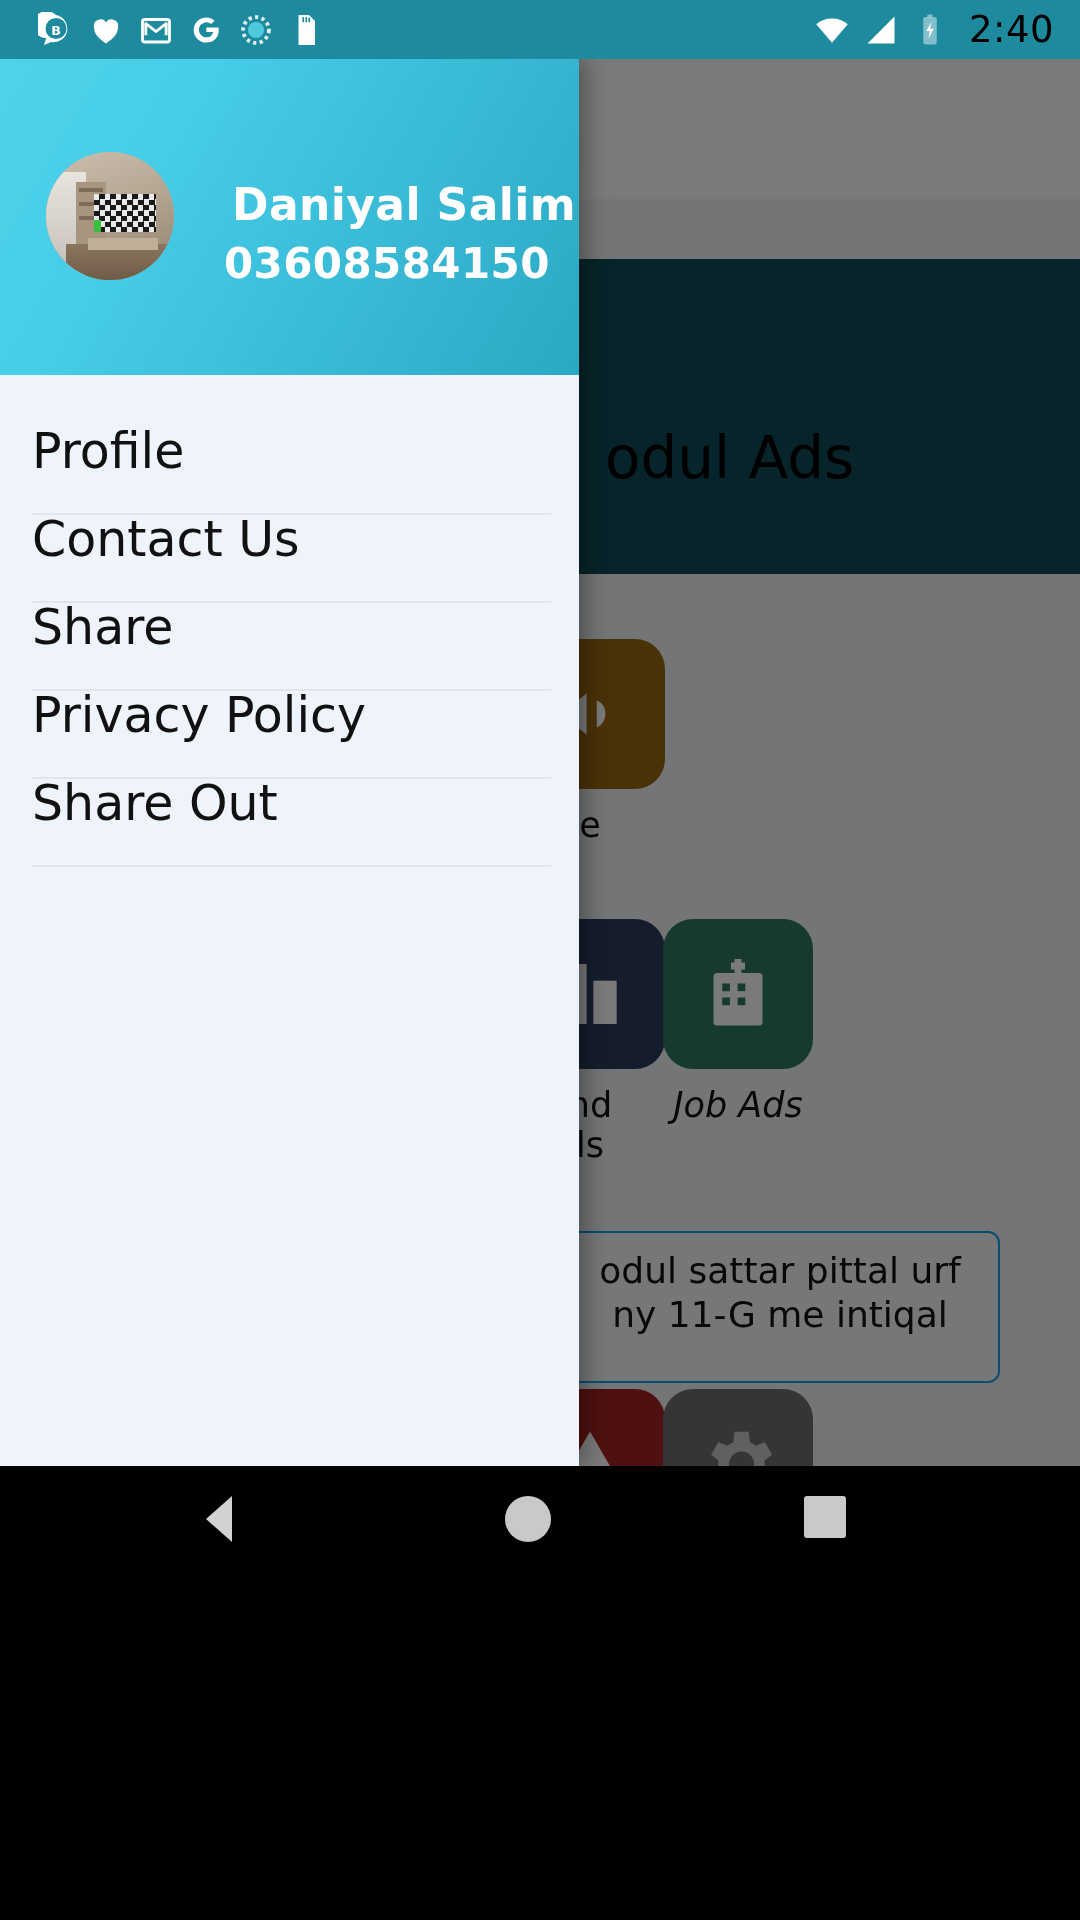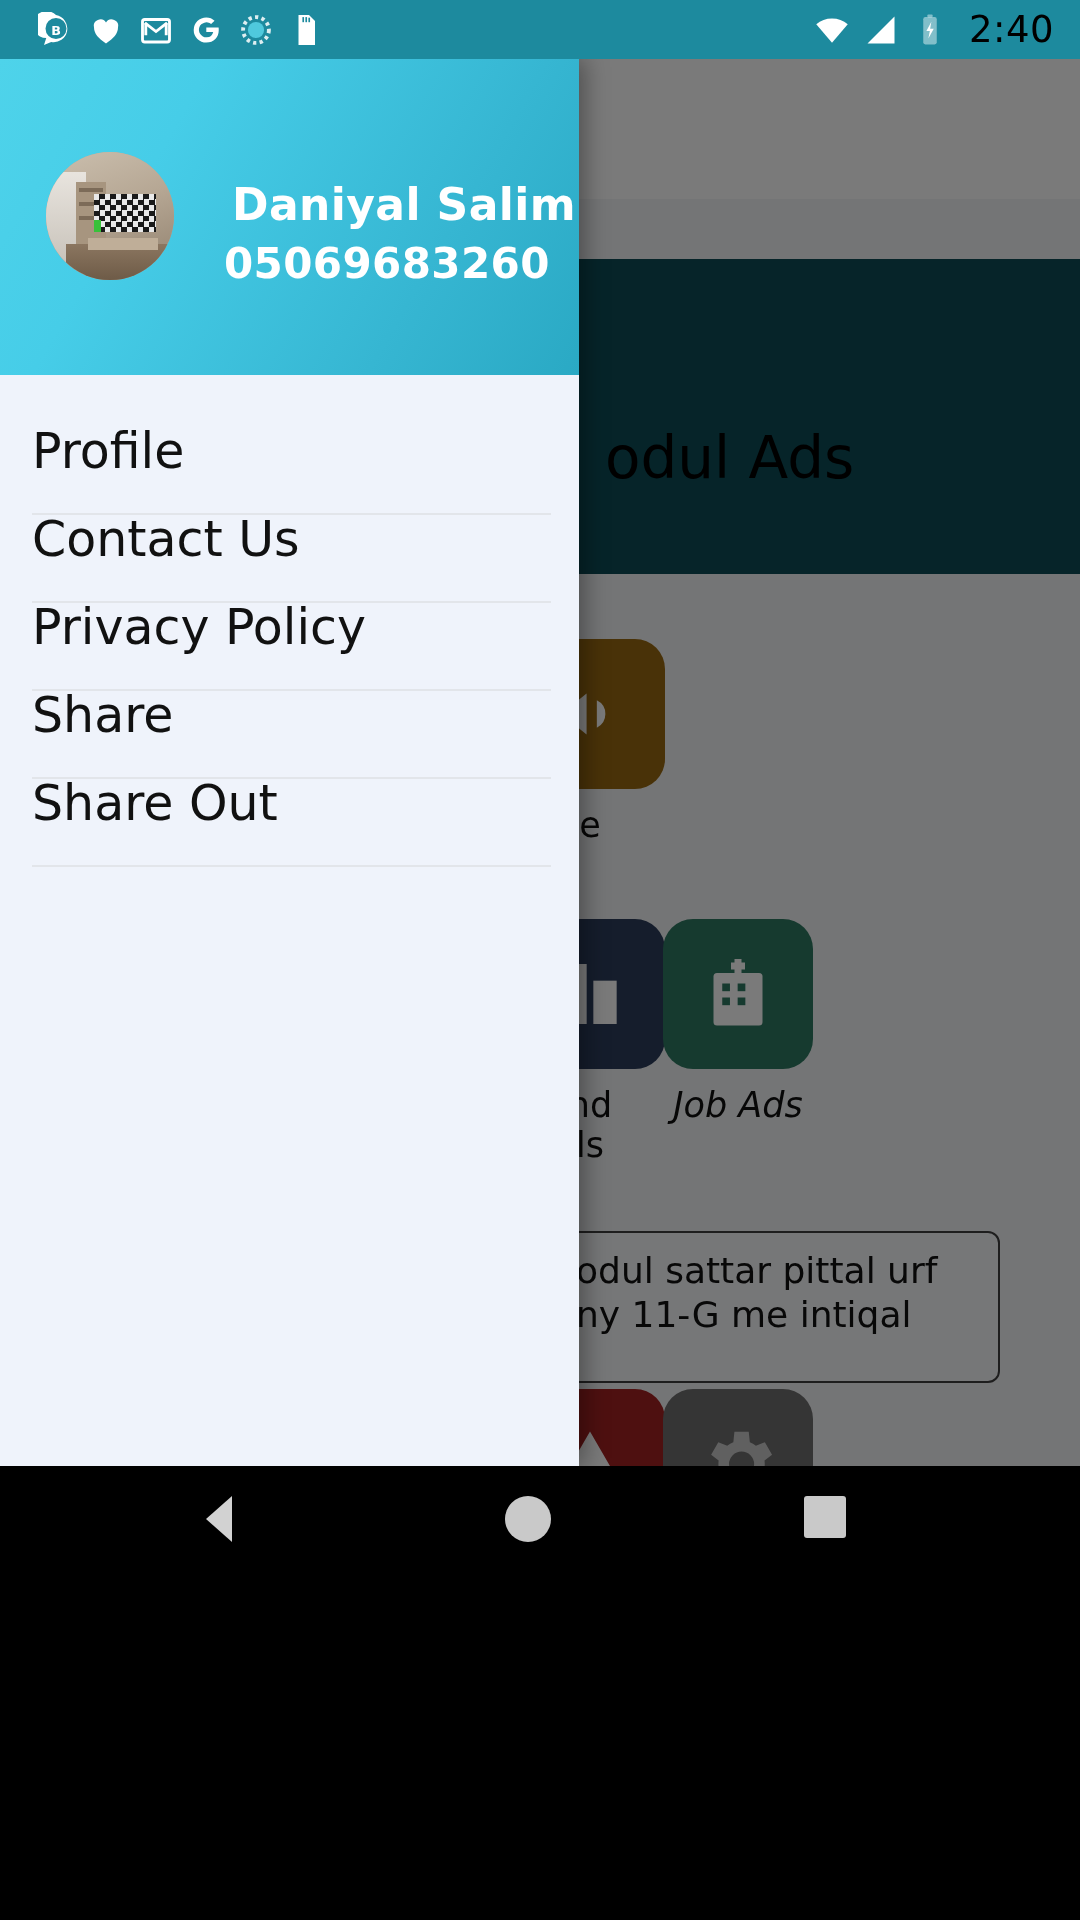--- a/index.html
+++ b/index.html
@@ -50,21 +50,21 @@
     width:150px; height:150px; border-radius:30px; margin:0 auto;
     display:flex; align-items:center; justify-content:center;
   }
   .tile-lab{
     margin-top:16px; font-size:35px; color:#101010; white-space:nowrap;
     font-family:"DejaVu Sans", sans-serif;
   }
 
   .newscard{
     position:absolute; left:560px; top:1032px; width:440px; height:152px;
-    background:#f7f8fa; border:2px solid #404040; border-radius:12px; overflow:hidden;
+    background:#f7f8fa; border:2px solid #0ea5e9; border-radius:12px; overflow:hidden;text-align:center;
   }
   .newscard p{
     font-size:36px; line-height:1.22; color:#111; padding:16px 14px 0 14px;
     font-family:"DejaVu Sans", sans-serif;
   }
 
   
   #scrim{
     position:absolute; left:0; top:59px; width:1080px; height:1407px;
     background:rgba(0,0,0,0.52); z-index:20;
@@ -218,35 +218,35 @@
         <div class="av-layer" style="left:33px;top:36px;width:24px;height:4px;background:#7c6b58;"></div>
         <div class="av-layer" style="left:33px;top:50px;width:24px;height:4px;background:#7c6b58;"></div>
         <div class="av-layer" style="left:33px;top:64px;width:24px;height:4px;background:#7c6b58;"></div>
         <div class="av-layer" style="left:48px;top:42px;width:62px;height:38px;background:
           repeating-conic-gradient(#1a1a1a 0 25%, #e9e9e9 0 50%) 0 0 / 11px 11px;"></div>
         <div class="av-layer" style="left:48px;top:68px;width:7px;height:12px;background:#38c13a;"></div>
         <div class="av-layer" style="left:20px;top:92px;width:108px;height:36px;background:linear-gradient(180deg,#8b7660,#6e5b47);"></div>
         <div class="av-layer" style="left:42px;top:86px;width:70px;height:12px;background:#bfae98;"></div>
       </div>
       <div id="profileName">Daniyal Salim</div>
-      <div id="profilePhone">05069683260</div>
+      <div id="profilePhone">03608584150</div>
     </div>
 
     <div id="drawerMenu">
       <div class="menu-item">
         <span class="menu-label">Profile</span>
       </div>
       <div class="menu-item">
         <span class="menu-label">Contact Us</span>
       </div>
       <div class="menu-item">
+        <span class="menu-label">Share</span>
+      </div>
+      <div class="menu-item">
         <span class="menu-label">Privacy Policy</span>
-      </div>
-      <div class="menu-item">
-        <span class="menu-label">Share</span>
       </div>
       <div class="menu-item">
         <span class="menu-label">Share Out</span>
       </div>
     </div>
   </div>
 
   <div id="statusbar">
     <div class="sb-left">
       <svg class="sb-ico" viewBox="0 0 24 24" fill="#fff">

